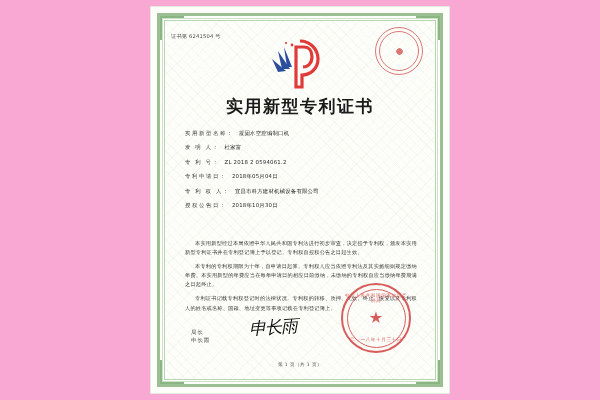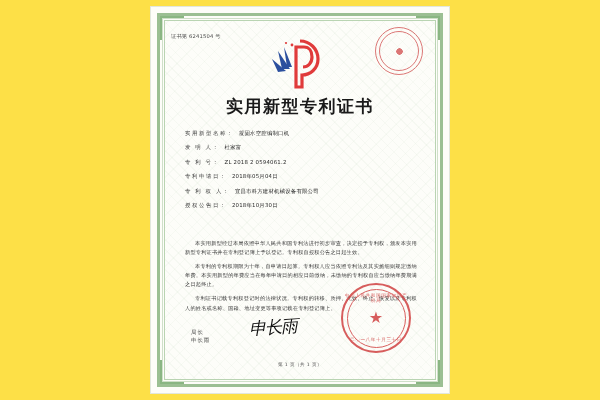--- a/index.html
+++ b/index.html
@@ -11,21 +11,21 @@
     width: 600px;
     height: 400px;
     overflow: hidden;
     font-family: "DejaVu Sans", sans-serif;
   }
 
   .page {
     position: relative;
     width: 600px;
     height: 400px;
-    background: #fde047;
+    background: #f9a8d4;
   }
 
   
   .certificate {
     position: absolute;
     left: 150px;
     top: 6px;
     width: 300px;
     height: 388px;
     background: #fdfdf9;

